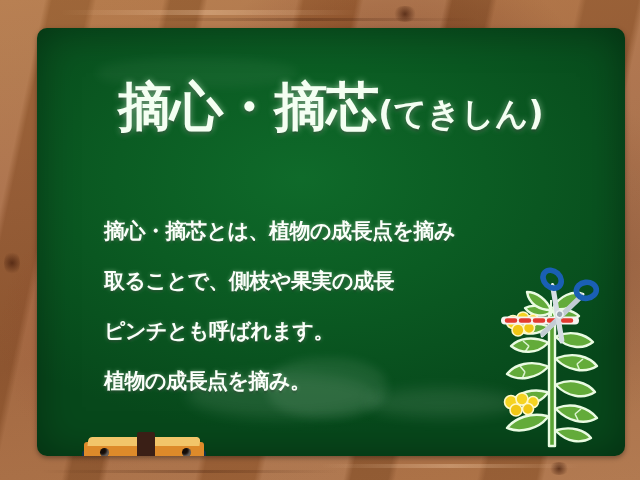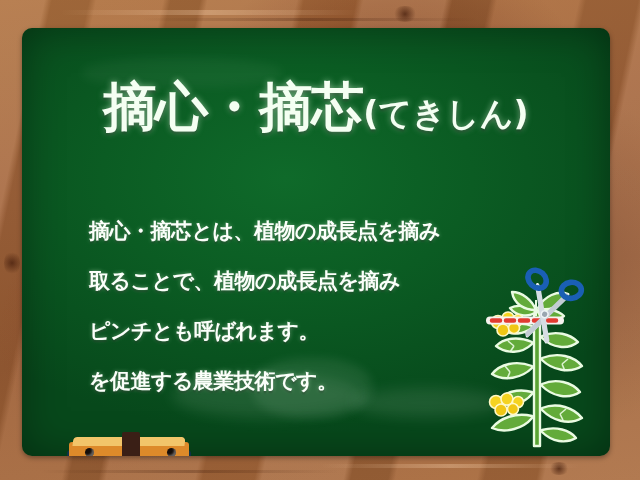--- a/index.html
+++ b/index.html
@@ -22,21 +22,21 @@
       radial-gradient(ellipse 26% 40% at 18% 70%, rgba(150,70,40,.45), rgba(150,70,40,0) 70%),
       radial-gradient(ellipse 30% 50% at 90% 55%, rgba(110,55,30,.45), rgba(110,55,30,0) 70%),
       linear-gradient(170deg,#b0723f 0%,#a5663c 35%,#9d5f35 62%,#a96b3d 100%);
   }
   .wood .knot{position:absolute;border-radius:50%;background:radial-gradient(circle,rgba(70,30,12,.75),rgba(70,30,12,0) 70%);}
   .wood .streak{position:absolute;background:linear-gradient(90deg,rgba(255,225,190,0),rgba(255,220,185,.30),rgba(255,225,190,0));}
   .wood .dstreak{position:absolute;background:linear-gradient(90deg,rgba(60,25,10,0),rgba(60,25,10,.28),rgba(60,25,10,0));}
 
   
   .board{
-    position:absolute;left:22px;top:28px;width:588px;height:428px;
+    position:absolute;left:37px;top:28px;width:588px;height:428px;
     border-radius:10px;
     background:
       radial-gradient(ellipse 70% 60% at 45% 35%, #0f6a2a 0%, #0b5c23 45%, #07481b 100%);
     box-shadow:inset 0 0 40px rgba(0,0,0,.35), 0 2px 5px rgba(0,0,0,.35);
     overflow:hidden;
   }
   .smudge{position:absolute;border-radius:50%;filter:blur(7px);background:rgba(225,245,225,.10);}
   .smudge2{position:absolute;border-radius:45%;filter:blur(5px);background:rgba(220,245,220,.09);}
 
   
@@ -92,23 +92,23 @@
     <div class="smudge2" style="left:230px;top:330px;width:120px;height:60px;"></div>
     <div class="smudge" style="left:330px;top:360px;width:150px;height:30px;"></div>
     <div class="smudge2" style="left:60px;top:30px;width:200px;height:30px;opacity:.5;"></div>
 
     <div class="title">
       <span>摘心・摘芯</span><span class="kana">(てきしん)</span>
     </div>
 
     <div class="bodytext">
       <div>摘心・摘芯とは、植物の成長点を摘み</div>
-      <div>取ることで、植物の成長点を摘み</div>
+      <div>取ることで、側枝や果実の成長</div>
       <div>ピンチとも呼ばれます。</div>
-      <div>を促進する農業技術です。</div>
+      <div>植物の成長点を摘み。</div>
     </div>
 
     <svg class="plant" viewBox="0 0 166 200">
       <g fill="#63ab3a" stroke="#eafbe2" stroke-width="2.4" stroke-linejoin="round">
 
         <path d="M60 196 L60 66 L64 60 L66 66 L66 196 Z" fill="#5aa334"></path>
 
         <g>
           <path d="M62 62 C56 56 44 54 36 58 C42 66 54 68 62 62 Z"></path>
           <path d="M62 60 C58 50 48 42 38 42 C40 54 50 60 62 60 Z"></path>

